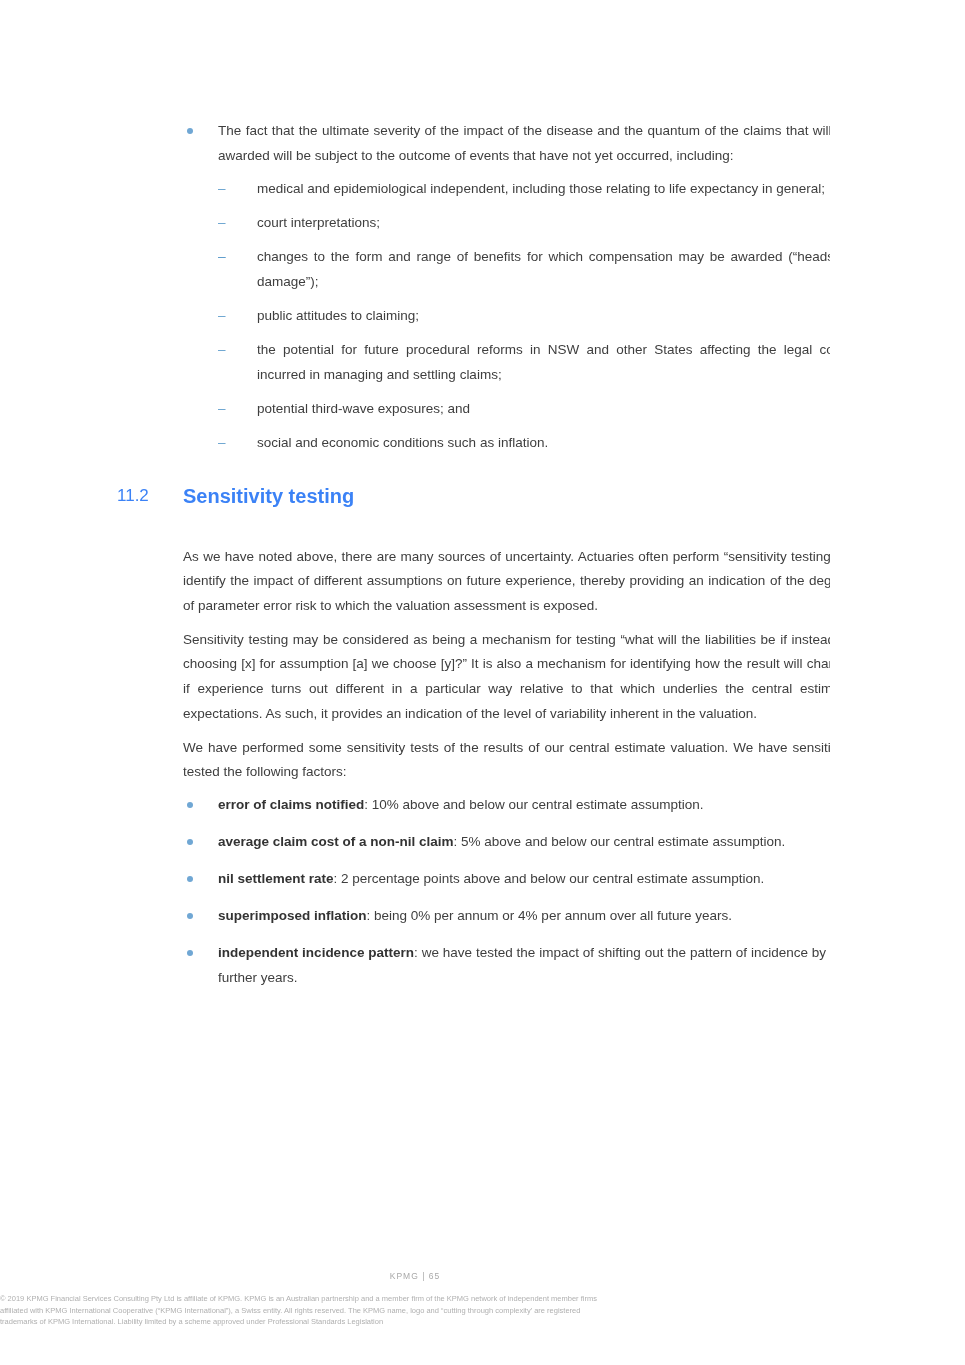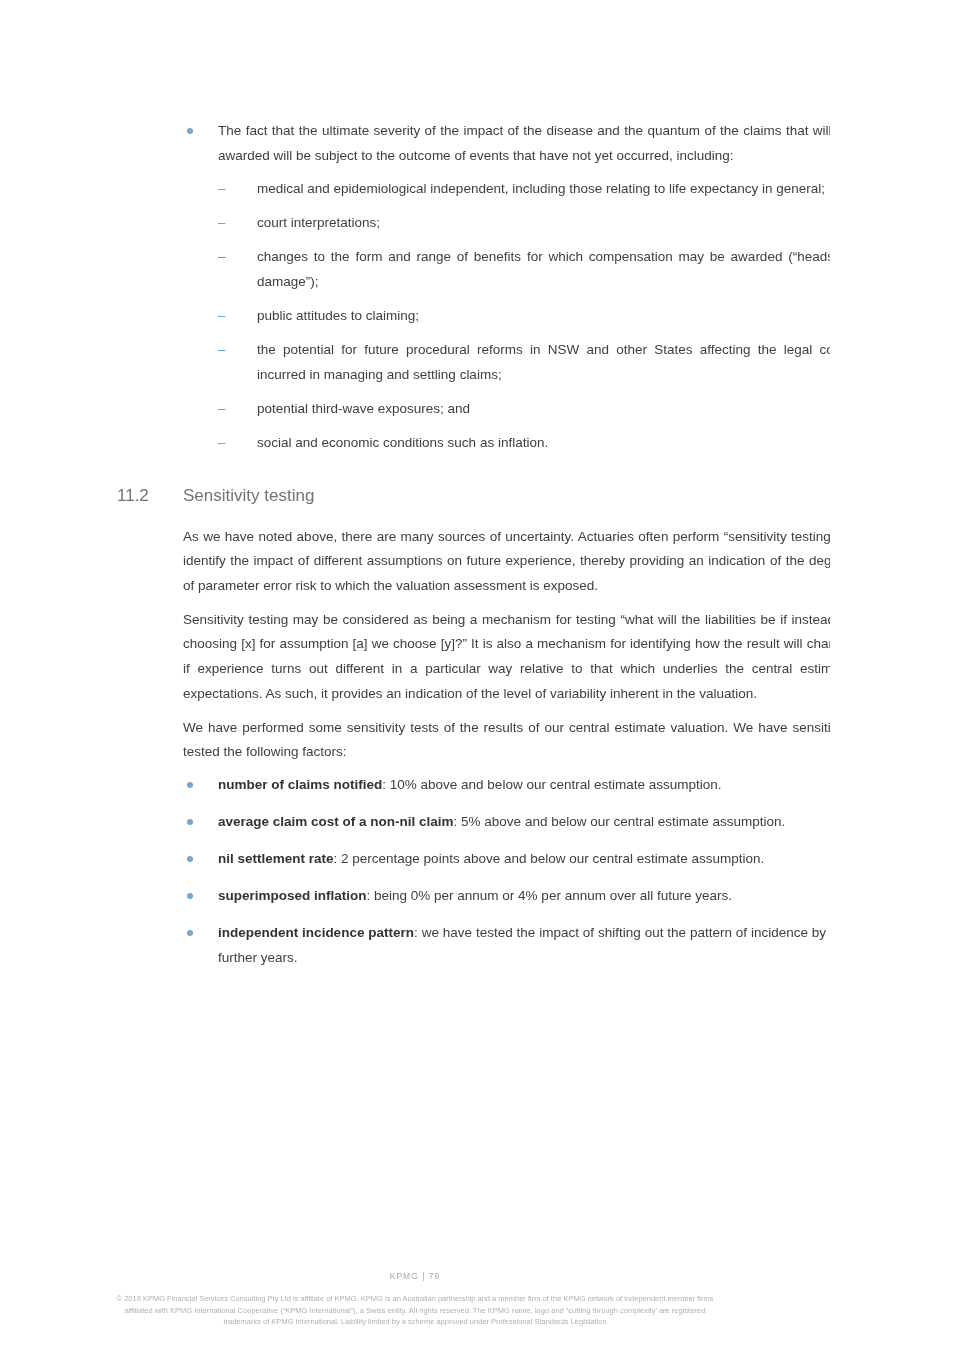--- a/index.html
+++ b/index.html
@@ -53,35 +53,35 @@
     position: absolute;
     left: 35px;
     top: 0;
     color: #5f9dcd;
   }
 
   
   .heading {
     position: relative;
     margin-top: 29px;
-    margin-bottom: 18px;
-    color: #737373;
+    margin-bottom: 36px;
+    color: #3b82f6;
     font-size: 17px;
     line-height: 22px;
     font-weight: 400;
   }
   .heading .num {
     position: absolute;
     left: -66px;
     top: 0;
   }
   .heading h2 {
     margin: 0;
-    font-size: 17px;
-    font-weight: 400;
+    font-size: 20px;
+    font-weight: 700;
     display: inline;
   }
 
   .para { margin-bottom: 9.5px; }
   .para.last { margin-bottom: 8px; }
 
   
   .factor {
     position: relative;
     padding-left: 35px;
@@ -99,21 +99,21 @@
     text-align: center;
     font-size: 8.5px;
     letter-spacing: 1px;
     color: #a8a8a8;
   }
   .copyright {
     position: absolute;
     top: 1293px;
     left: 0;
     width: 100%;
-    text-align: center;
+    text-align: left;
     font-size: 7.5px;
     line-height: 11.5px;
     color: #b0b0b0;
   }
 </style>
 </head>
 <body>
 
 <div class="page">
   <div class="content">
@@ -162,21 +162,21 @@
       <h2>Sensitivity testing</h2>
     </div>
 
     <p class="para just">As we have noted above, there are many sources of uncertainty. Actuaries often perform “sensitivity testing” to identify the impact of different assumptions on future experience, thereby providing an indication of the degree of parameter error risk to which the valuation assessment is exposed.</p>
     <p class="para just">Sensitivity testing may be considered as being a mechanism for testing “what will the liabilities be if instead of choosing [x] for assumption [a] we choose [y]?” It is also a mechanism for identifying how the result will change if experience turns out different in a particular way relative to that which underlies the central estimate expectations. As such, it provides an indication of the level of variability inherent in the valuation.</p>
     <p class="para just last">We have performed some sensitivity tests of the results of our central estimate valuation. We have sensitivity tested the following factors:</p>
 
     <div class="factorlist">
       <div class="factor">
         <span class="dot"></span>
-        <p><span class="term">number of claims notified</span><span>: 10% above and below our central estimate assumption.</span></p>
+        <p><span class="term">error of claims notified</span><span>: 10% above and below our central estimate assumption.</span></p>
       </div>
       <div class="factor">
         <span class="dot"></span>
         <p><span class="term">average claim cost of a non-nil claim</span><span>: 5% above and below our central estimate assumption.</span></p>
       </div>
       <div class="factor">
         <span class="dot"></span>
         <p><span class="term">nil settlement rate</span><span>: 2 percentage points above and below our central estimate assumption.</span></p>
       </div>
       <div class="factor">
@@ -184,19 +184,19 @@
         <p><span class="term">superimposed inflation</span><span>: being 0% per annum or 4% per annum over all future years.</span></p>
       </div>
       <div class="factor">
         <span class="dot"></span>
         <p><span class="term">independent incidence pattern</span><span>: we have tested the impact of shifting out the pattern of incidence by two further years.</span></p>
       </div>
     </div>
 
   </div>
 
-  <div class="pagenum">KPMG | 79</div>
+  <div class="pagenum">KPMG | 65</div>
   <div class="copyright">
     <div>© 2019 KPMG Financial Services Consulting Pty Ltd is affiliate of KPMG. KPMG is an Australian partnership and a member firm of the KPMG network of independent member firms</div>
     <div>affiliated with KPMG International Cooperative (“KPMG International”), a Swiss entity. All rights reserved. The KPMG name, logo and “cutting through complexity’ are registered</div>
     <div>trademarks of KPMG International. Liability limited by a scheme approved under Professional Standards Legislation</div>
   </div>
 </div>
 
 </body></html>

